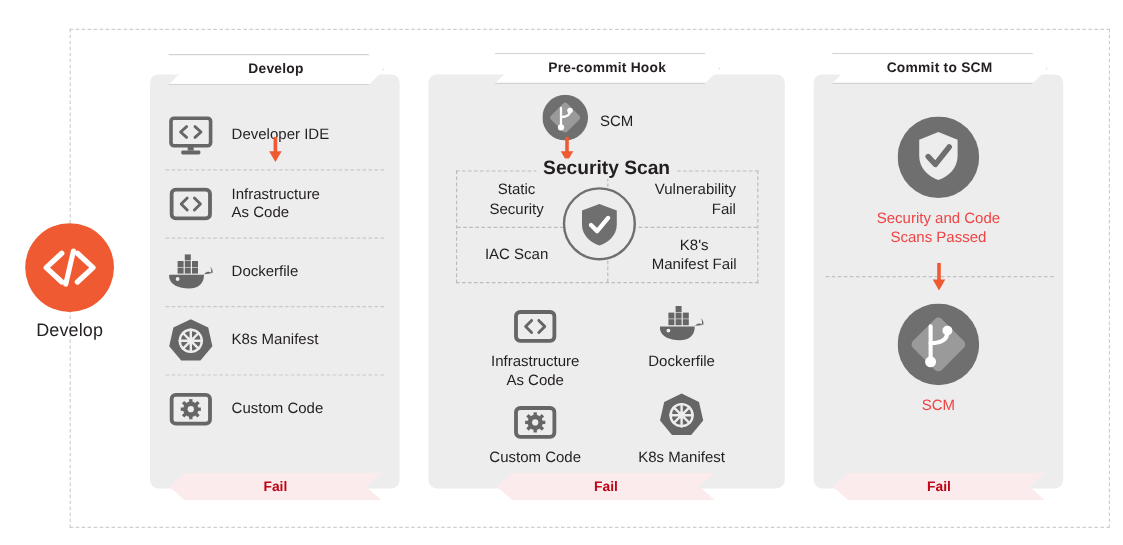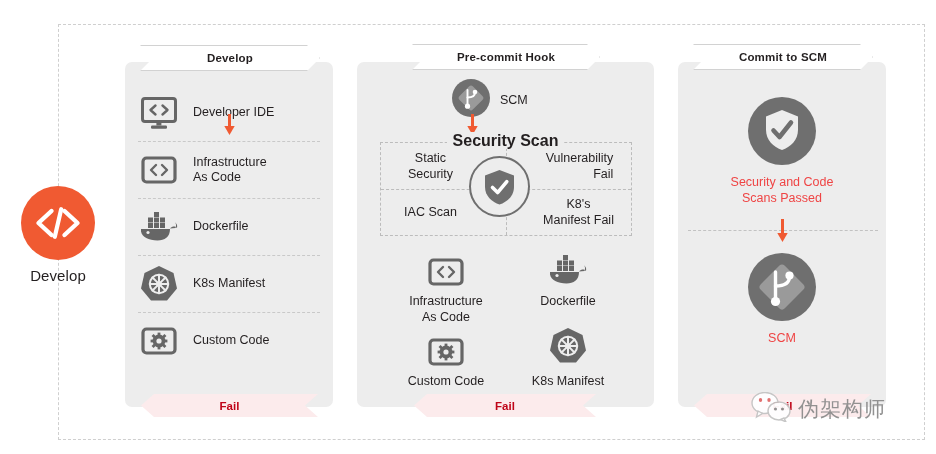--- a/index.html
+++ b/index.html
@@ -436,29 +436,14 @@
   <div class="fail-banner" id="fail-develop">
     <span>Fail</span>
   </div>
   <div class="fail-banner" id="fail-precommit">
     <span>Fail</span>
   </div>
   <div class="fail-banner" id="fail-commit">
     <span>Fail</span>
   </div>
 
-  <div class="watermark">
-    <div>
-      <svg width="44" height="30" viewBox="0 0 44 30" aria-hidden="true">
-        <ellipse cx="15" cy="11" rx="13" ry="10.5" fill="#ffffff" stroke="#c4c4c4" stroke-width="1.4"></ellipse>
-        <path d="M8 19 L6.5 25 L12.5 21.5 Z" fill="#ffffff" stroke="#c4c4c4" stroke-width="1.4"></path>
-        <ellipse cx="10.5" cy="8" rx="1.7" ry="2.1" fill="#e06a6a"></ellipse>
-        <ellipse cx="19" cy="8" rx="1.7" ry="2.1" fill="#e06a6a"></ellipse>
-        <ellipse cx="29" cy="19" rx="11" ry="9" fill="#ffffff" stroke="#c4c4c4" stroke-width="1.4"></ellipse>
-        <path d="M34 26 L36 30 L30.5 27.5 Z" fill="#ffffff" stroke="#c4c4c4" stroke-width="1.4"></path>
-        <circle cx="25.5" cy="17" r="1.5" fill="#8d8d8d"></circle>
-        <circle cx="32.5" cy="17" r="1.5" fill="#8d8d8d"></circle>
-      </svg>
-    </div>
-    <div class="wm-text">伪架构师</div>
-  </div>
 
 </div>
 
 </body></html>

